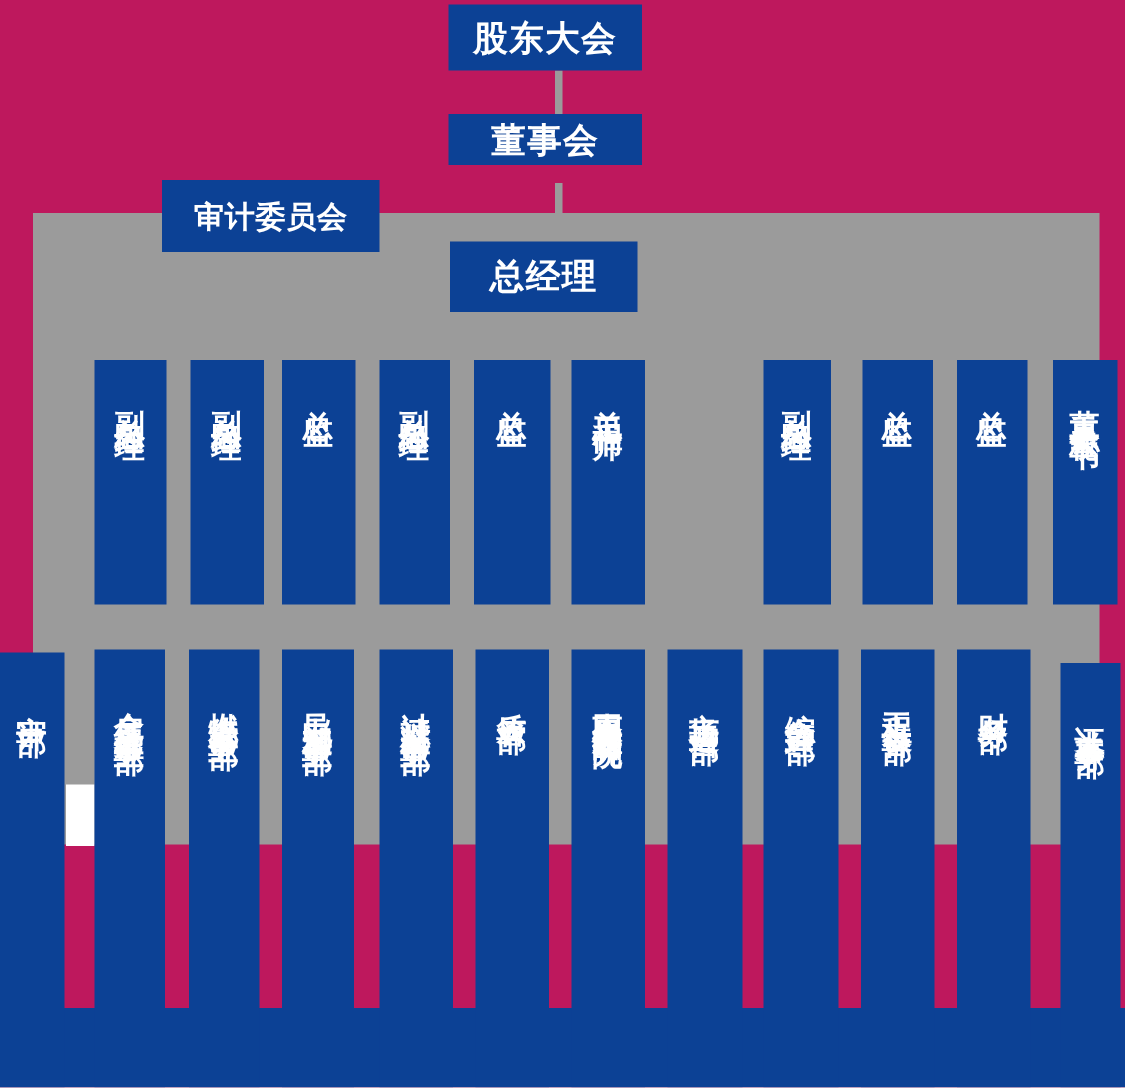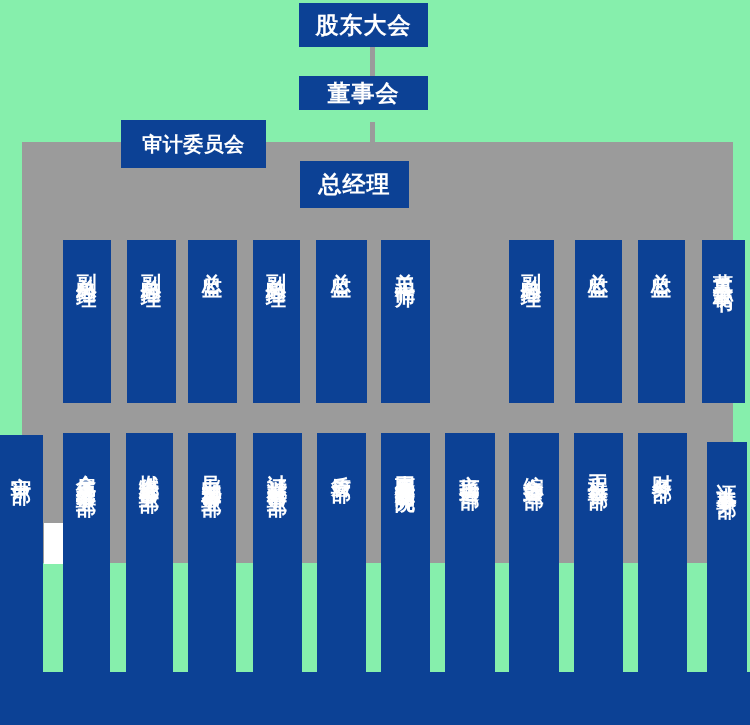--- a/index.html
+++ b/index.html
@@ -13,38 +13,38 @@
   .vline{position:absolute;width:5px;background:var(--gray,#9b9b9b);}
   .vline.seg1{left:370px;top:47px;height:29px;}
   .vline.seg2{left:370px;top:122px;height:40px;}
   .hbox{
     position:absolute;background:var(--blue,#0c4195);color:#fff;
     display:flex;align-items:center;justify-content:center;
     font-weight:bold;font-size:23px;letter-spacing:1px;white-space:nowrap;
   }
   .hbox.shareholders{left:299px;top:3px;width:129px;height:44px;}
   .hbox.board{left:299px;top:76px;width:129px;height:34px;}
-  .hbox.gm{left:300px;top:161px;width:109px;height:47px;}
-  .hbox.audit-committee{left:108px;top:120px;width:145px;height:48px;font-size:20px;letter-spacing:0.5px;margin-left:13px;}
+  .hbox.gm{left:300px;top:161px;width:125px;height:47px;}
+  .hbox.audit-committee{left:108px;top:120px;width:145px;height:48px;font-size:20px;letter-spacing:0.5px;}
   .vbox{
     position:absolute;background:var(--blue,#0c4195);color:#fff;
     display:flex;justify-content:center;font-weight:bold;
   }
   .vbox span{
     writing-mode:vertical-rl;text-orientation:upright;
     font-size:20px;line-height:1.2;
   }
   .vbox.mid span{padding-top:17px;letter-spacing:5px;}
   .vbox.bot span{padding-top:26px;letter-spacing:3.5px;}
   .vbox.bot.tight span{letter-spacing:1.5px;}
 </style>
 </head>
 <body>
 
-<div class="stage" id="stage" style="--blue: #0c4195; --gray: #9b9b9b; background: #86efac;">
+<div class="stage" id="stage" style="--blue: #0c4195; --gray: #9b9b9b; background: #be185d;">
   <div class="band"></div>
   <div class="band-notch"></div>
   <div class="banner"></div>
 
   <div class="vline seg1"></div>
   <div class="vline seg2"></div>
 
   <div class="hbox shareholders">股东大会</div>
   <div class="hbox board">董事会</div>
   <div class="hbox audit-committee">审计委员会</div>

